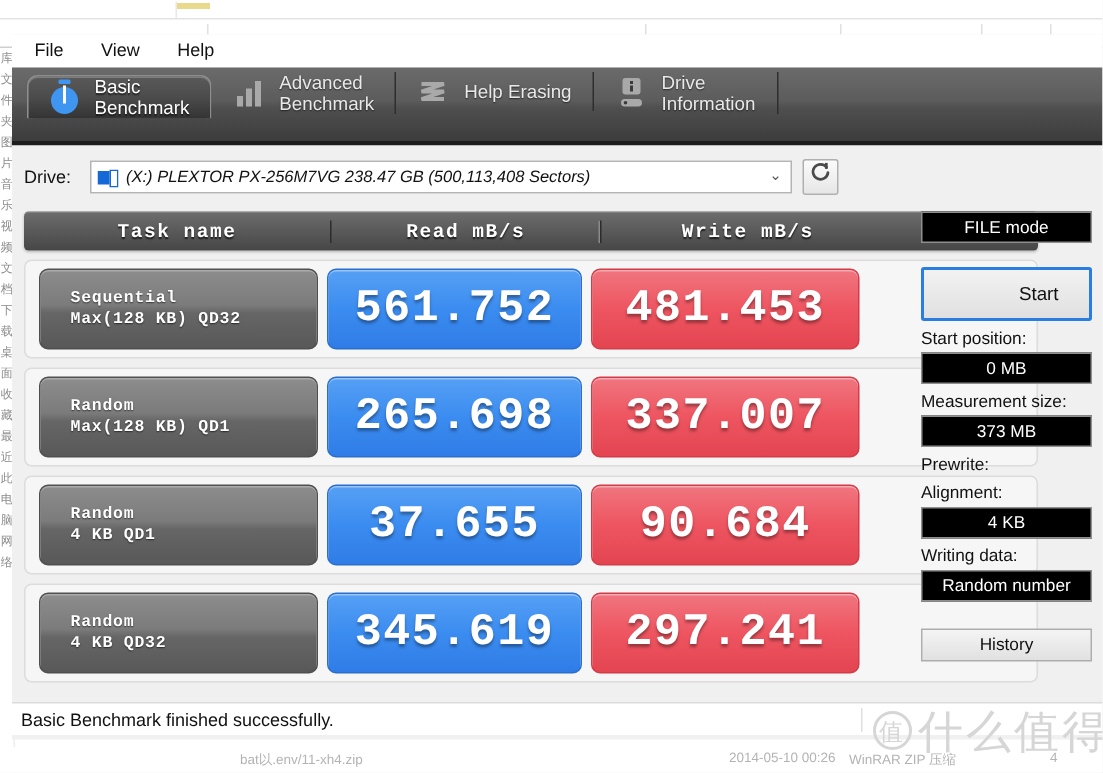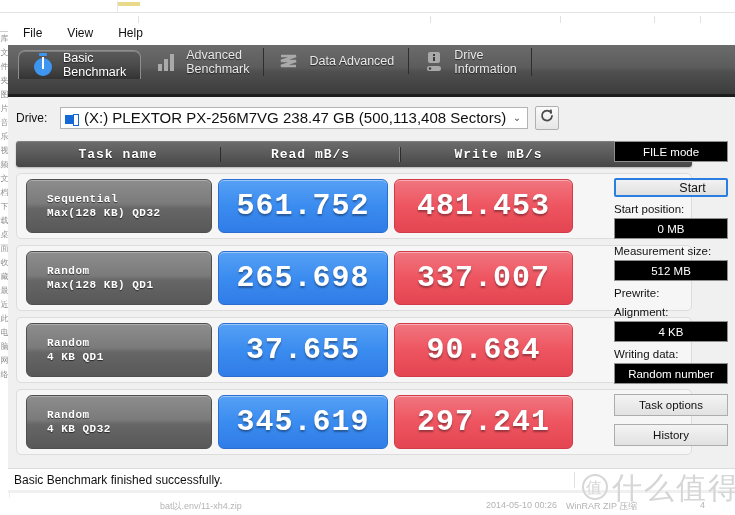--- a/index.html
+++ b/index.html
@@ -127,21 +127,21 @@
   }
   #drive-label { font-size: 12px; color: #111; width: 44px; }
   #drive-select {
     flex: 0 0 468px; height: 22px; background: #ffffff;
     border: 1px solid #b4b4b4; display: flex; align-items: center;
     padding: 0 2px 0 4px; position: relative;
   }
   #drive-icon {
     width: 14px; height: 12px; flex: 0 0 14px; margin-right: 5px; position: relative;
   }
-  #drive-text { font-size: 15px; color: #111; white-space: nowrap; flex: 1; }
+  #drive-text { font-size: 11px; color: #111; white-space: nowrap; flex: 1; font-style: italic; }
   #drive-caret {
     width: 16px; text-align: center; color: #555; font-size: 10px; line-height: 20px;
   }
   #refresh-btn {
     margin-left: 7px; width: 24px; height: 24px;
     background: linear-gradient(to bottom,#fbfbfb,#e6e6e6);
     border: 1px solid #b0b0b0; border-radius: 2px;
     display: flex; align-items: center; justify-content: center;
     cursor: pointer;
   }
@@ -213,21 +213,21 @@
     border: 1px solid #8f8f8f; cursor: pointer; margin-bottom: 2px;
   }
   .sp-btn-gray {
     width: 114px; height: 22px;
     background: linear-gradient(to bottom,#f4f4f4,#e1e1e1);
     color: #111; font-size: 11.5px;
     display: flex; align-items: center; justify-content: center;
     border: 1px solid #adadad; cursor: pointer;
   }
   #start-btn {
-    width: 114px; height: 19px;
+    width: 114px; height: 36px;
     background: linear-gradient(to bottom,#f2f2f2,#e0e0e0);
     color: #111; font-size: 12.5px;
     display: flex; align-items: center; justify-content: center;
     border: 2px solid #2a7de1; border-radius: 2px; cursor: pointer; padding-left: 43px;
   }
   .sp-label {
     font-size: 11.5px; color: #111; margin: 5px 0 2px 0; line-height: 14px;
   }
   .sp-gap-14 { height: 14px; }
   .sp-gap-8 { height: 8px; }
@@ -347,21 +347,21 @@
     </div>
 
     <div class="tab-sep"></div>
 
     <div class="tab">
       <span class="tab-icon">
         <svg width="24" height="26" viewBox="0 0 24 26">
           <path d="M4 8 L19 8 L4 13 L19 13 L4 18 L19 18" stroke="#a9a9a9" stroke-width="2.6" fill="none"></path>
         </svg>
       </span>
-      <span class="tab-label">Data Advanced</span>
+      <span class="tab-label">Help Erasing</span>
     </div>
 
     <div class="tab-sep"></div>
 
     <div class="tab">
       <span class="tab-icon">
         <svg width="24" height="26" viewBox="0 0 24 26">
           <rect x="6" y="3" width="12" height="11" rx="2" fill="#a9a9a9"></rect>
           <rect x="11" y="5" width="2" height="2" fill="#3a3a3a"></rect>
           <rect x="11" y="8" width="2" height="4" fill="#3a3a3a"></rect>
@@ -449,32 +449,31 @@
     <div id="sidepanel">
       <div class="sp-btn-dark">FILE mode</div>
 
       <div class="sp-gap-14"></div>
       <div id="start-btn">Start</div>
 
       <div class="sp-label">Start position:</div>
       <div class="sp-btn-dark">0 MB</div>
 
       <div class="sp-label">Measurement size:</div>
-      <div class="sp-btn-dark">512 MB</div>
+      <div class="sp-btn-dark">373 MB</div>
 
       <div class="sp-label">Prewrite:</div>
 
       <div class="sp-label">Alignment:</div>
       <div class="sp-btn-dark">4 KB</div>
 
       <div class="sp-label">Writing data:</div>
       <div class="sp-btn-dark">Random number</div>
 
       <div class="sp-gap-8"></div>
-      <div class="sp-btn-gray">Task options</div>
       <div class="sp-gap-8"></div>
       <div class="sp-btn-gray">History</div>
     </div>
 
     <div id="statusbar">
       <span id="status-text">Basic Benchmark finished successfully.</span>
       <span id="status-sep"></span>
       <span id="status-right"></span>
     </div>
 

